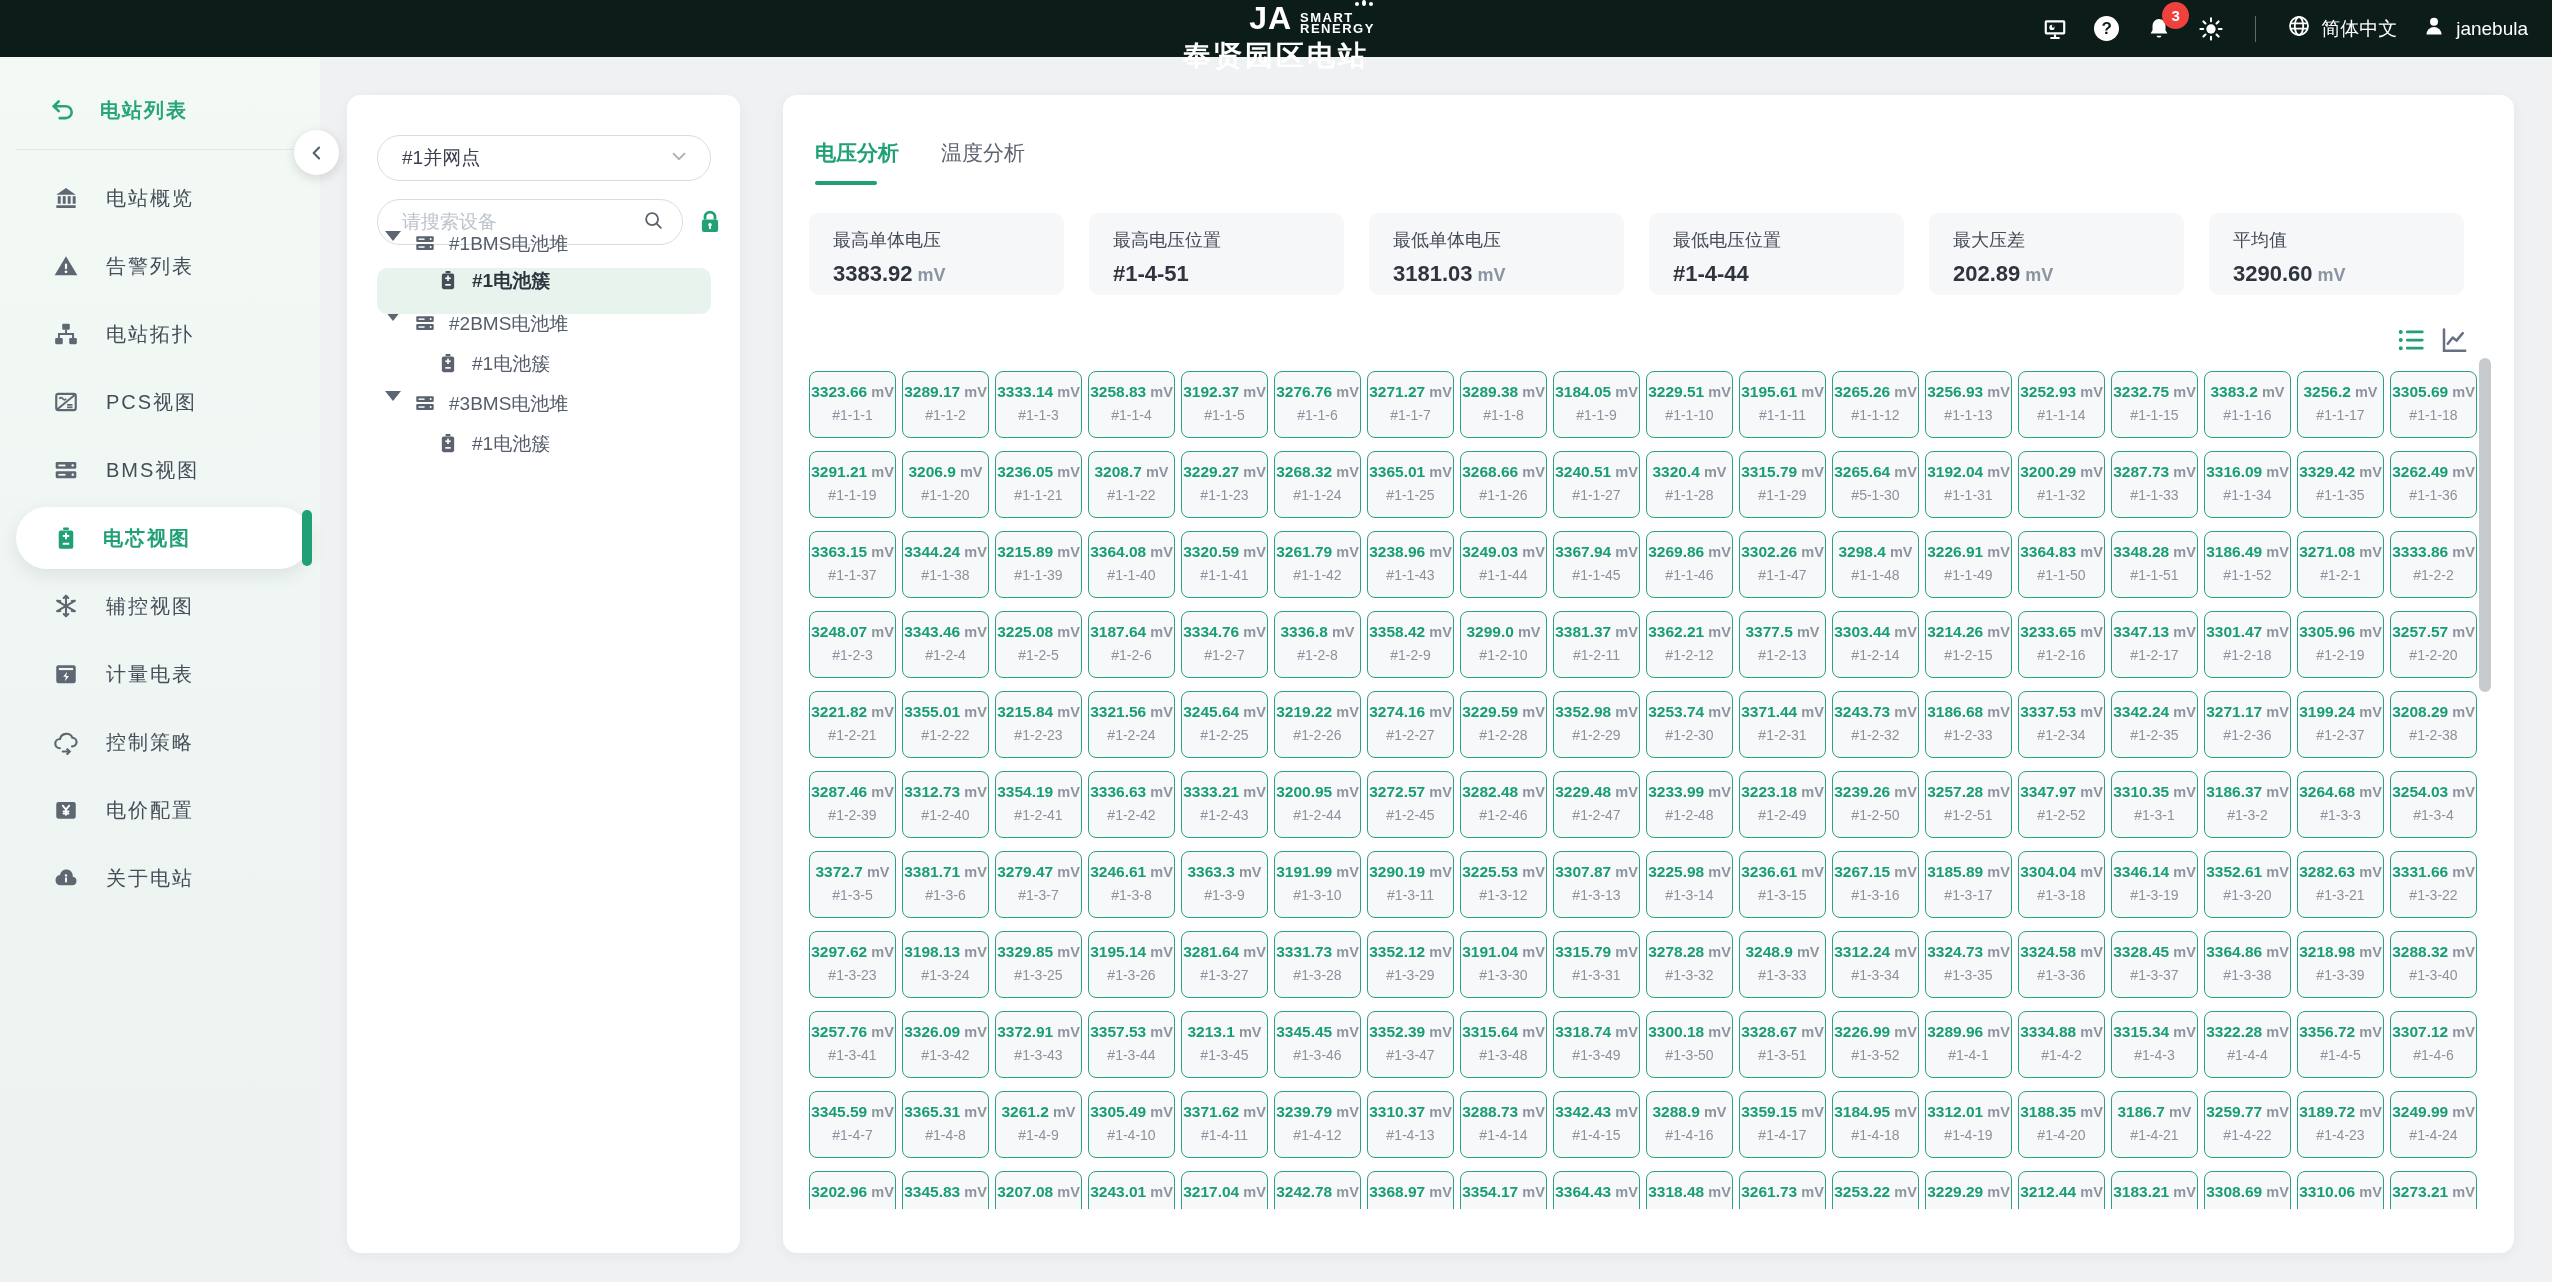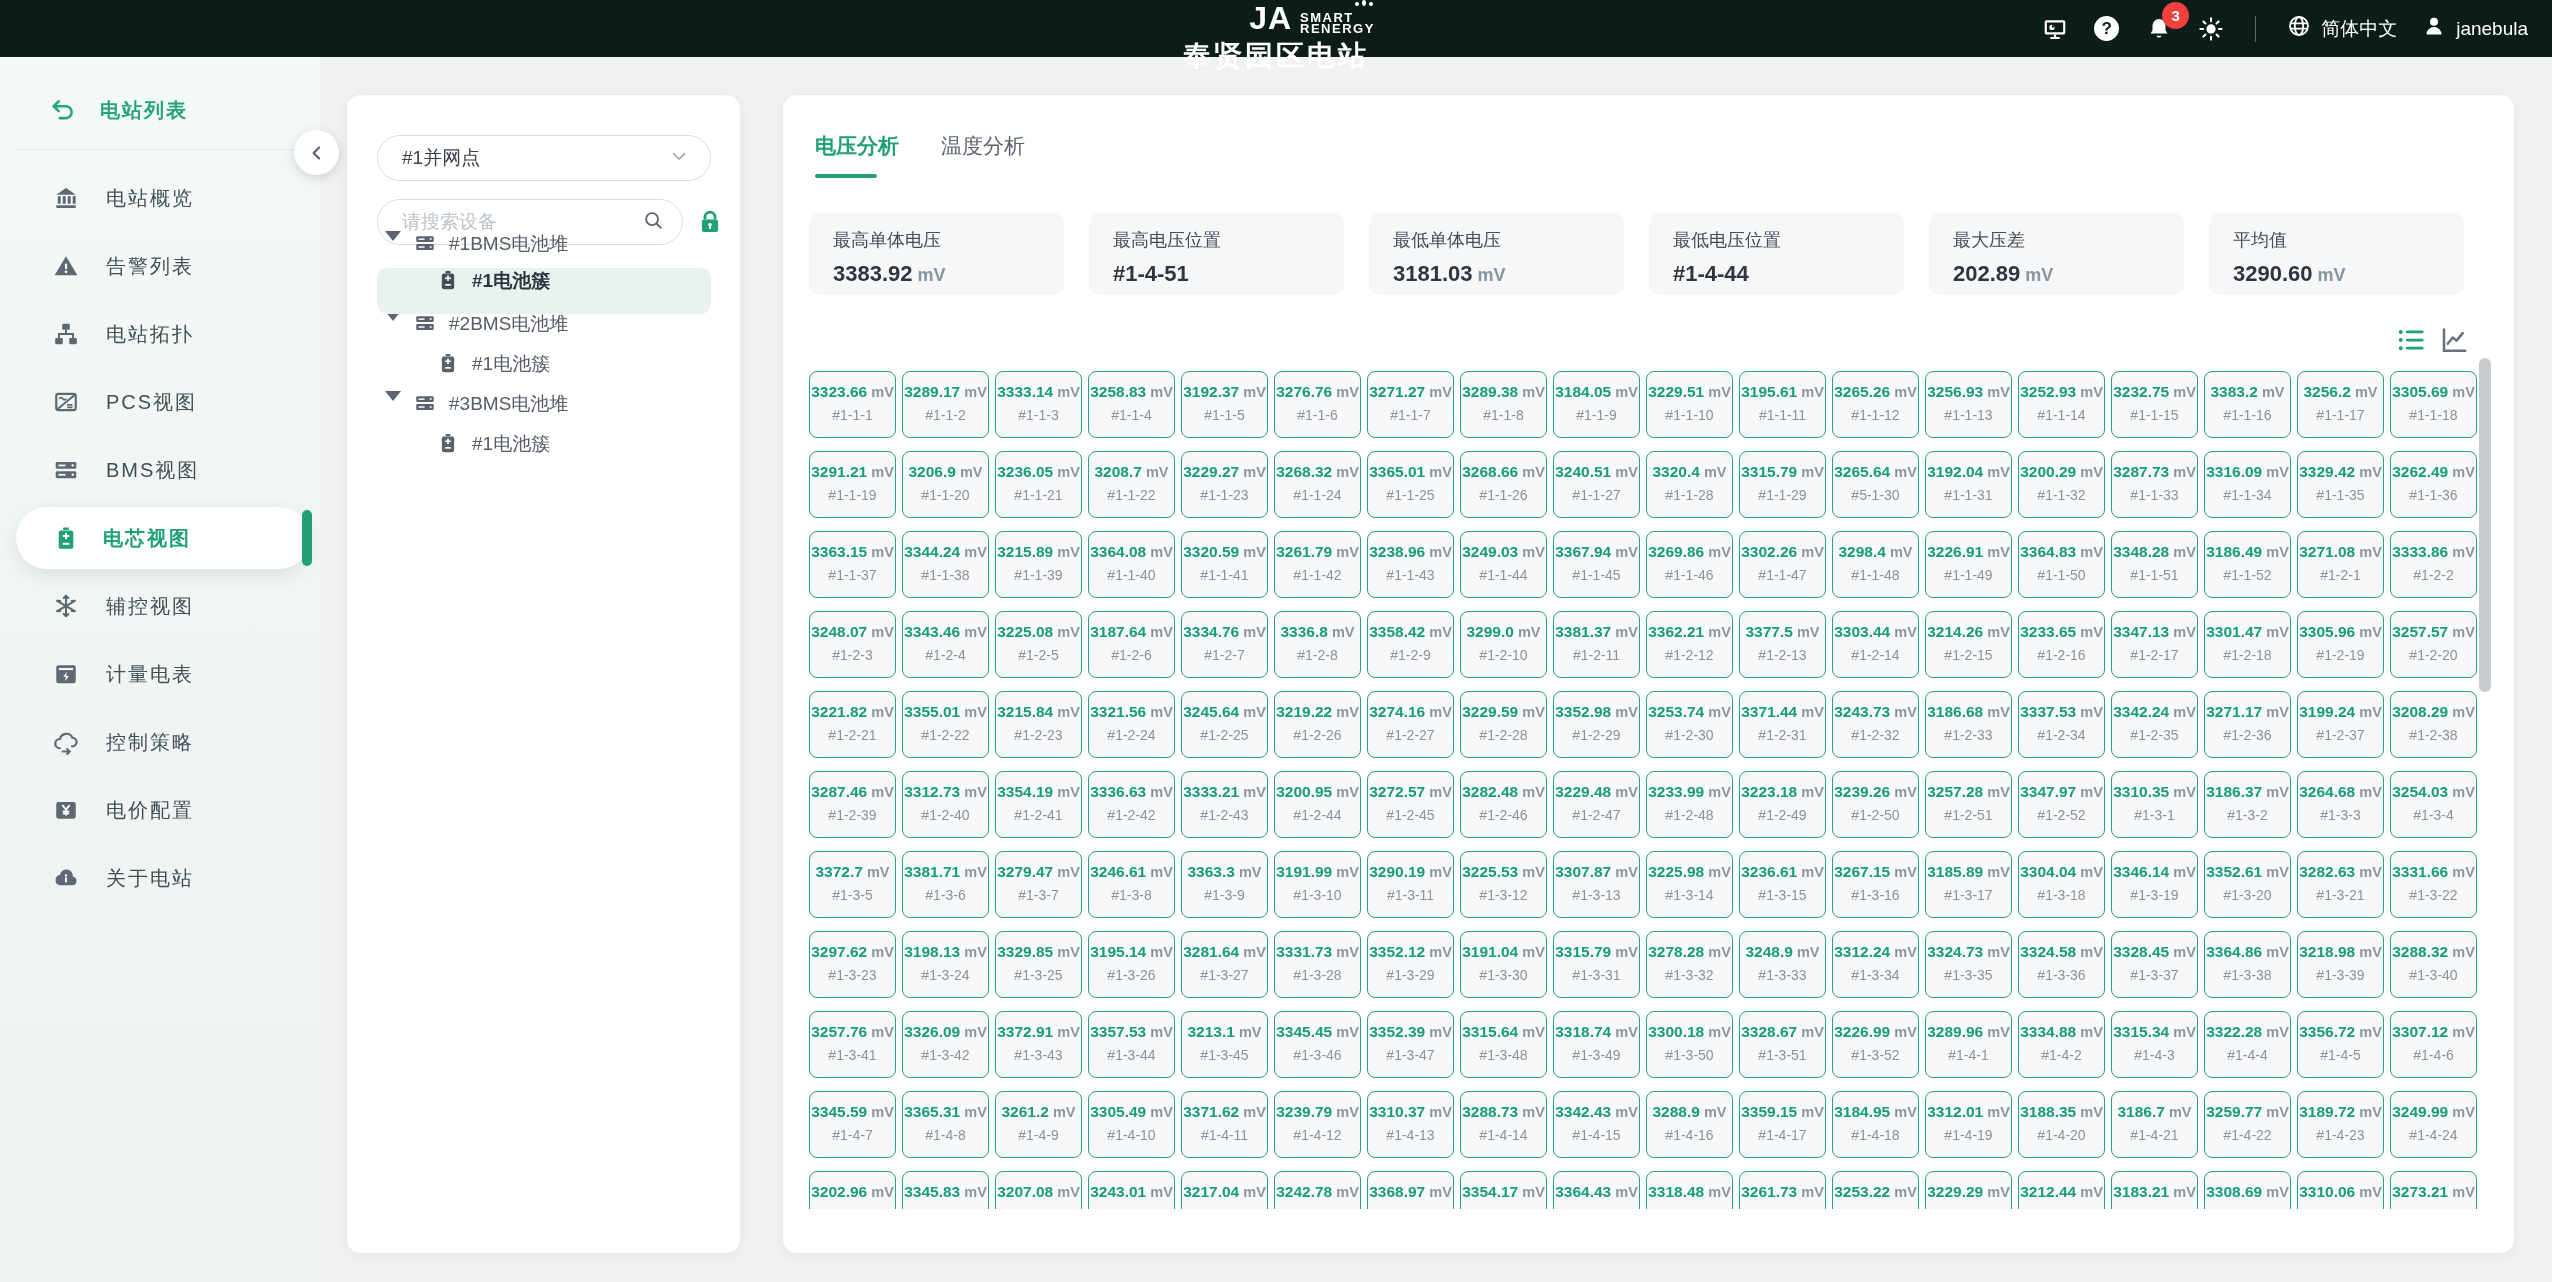--- a/index.html
+++ b/index.html
@@ -79,21 +79,21 @@
   .trow.stack .nlabel { margin-left:11px; }
   .trow.cluster { padding-left:90px; }
   .trow.cluster .nlabel { margin-left:11px; }
   .trow.cluster.selected { height:46px; margin:-3px 0; z-index:1; }
   .trow.cluster.selected::before { content:''; position:absolute; left:30px; right:29px; top:0; bottom:0;
                  background:#e9f3ee; border-radius:10px; z-index:-1; }
   .trow.cluster.selected .nlabel { font-weight:bold; color:#2e3540; }
   .trow.cluster.selected .nic { color:#454d59; }
 
   
-  .tabs { position:absolute; left:32px; top:37px; display:flex; gap:42px; }
+  .tabs { position:absolute; left:32px; top:44px; display:flex; gap:42px; }
   .tab { font-size:21px; color:#5c6470; padding-bottom:18px; position:relative; cursor:pointer; }
   .tab.active { color:#1fa077; font-weight:bold; }
   .tab.active::after { content:''; position:absolute; left:0; bottom:0; width:62px; height:4px;
                        border-radius:2px; background:#1fa077; }
   .stats { position:absolute; left:26px; top:118px; display:flex; gap:25px; }
   .stat { width:255px; height:82px; background:#f6f7f8; border-radius:10px; padding:15px 0 0 24px; }
   .stat .sl { font-size:18px; color:#454d59; }
   .stat .sv { margin-top:9px; font-size:22px; font-weight:bold; color:#2e3440; }
   .stat .sv i { font-style:normal; color:#8b94a1; font-size:18px; }
   .view-toggles { position:absolute; left:1613px; top:230px; display:flex; gap:13px; align-items:center; }

